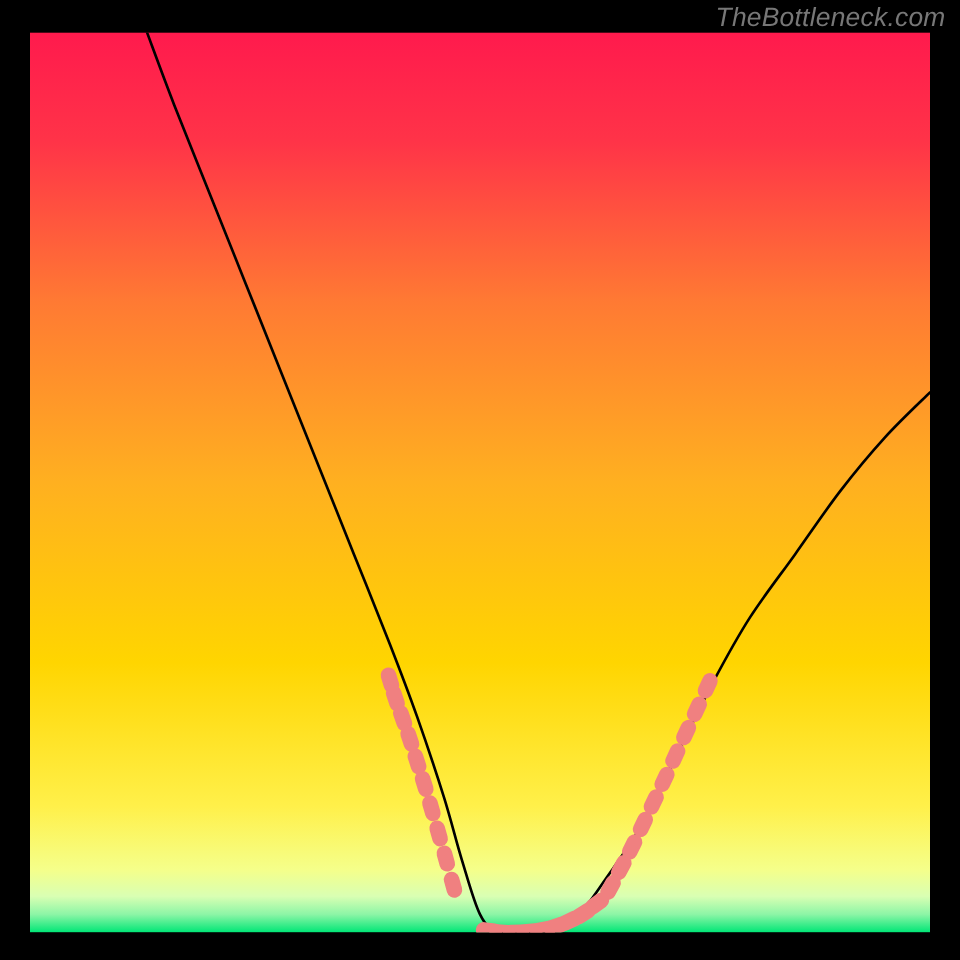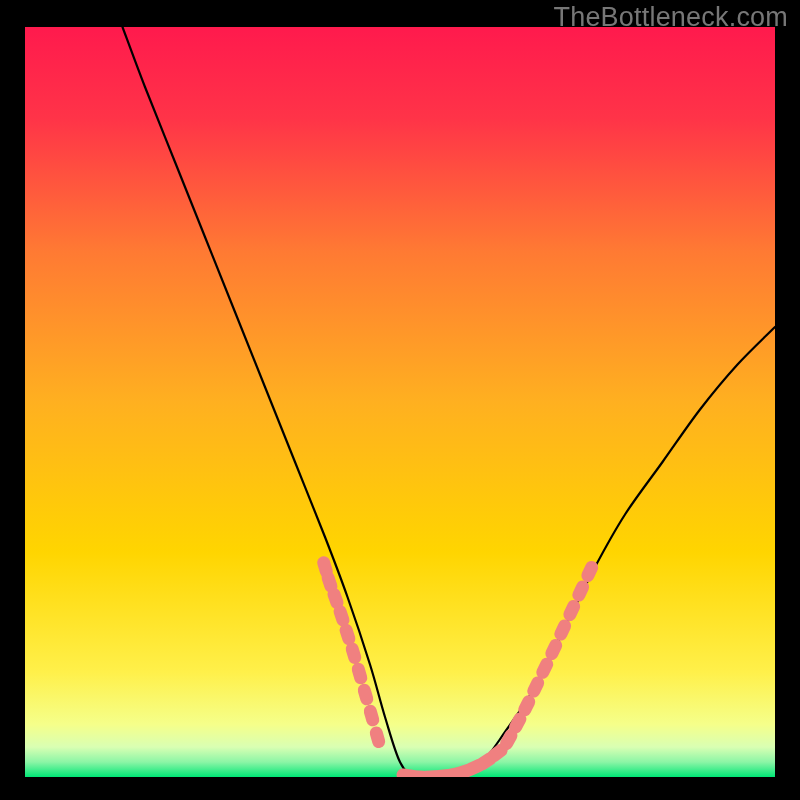--- a/index.html
+++ b/index.html
@@ -15,23 +15,24 @@
     position: absolute;
     left: 0; top: 0;
     width: 800px; height: 800px;
     background: #000;
   }
   .watermark {
     position: absolute;
     top: 2px;
     right: 12px;
     color: #777;
-    font-size: 27px;
+    font-size: 22px;
     font-weight: 500;
     letter-spacing: 0.2px;
+    font-style: italic;
   }
   .plot {
     position: absolute;
     left: 25px;
     top: 27px;
     width: 750px;
     height: 750px;
   }
   .plot svg {
     width: 100%;

